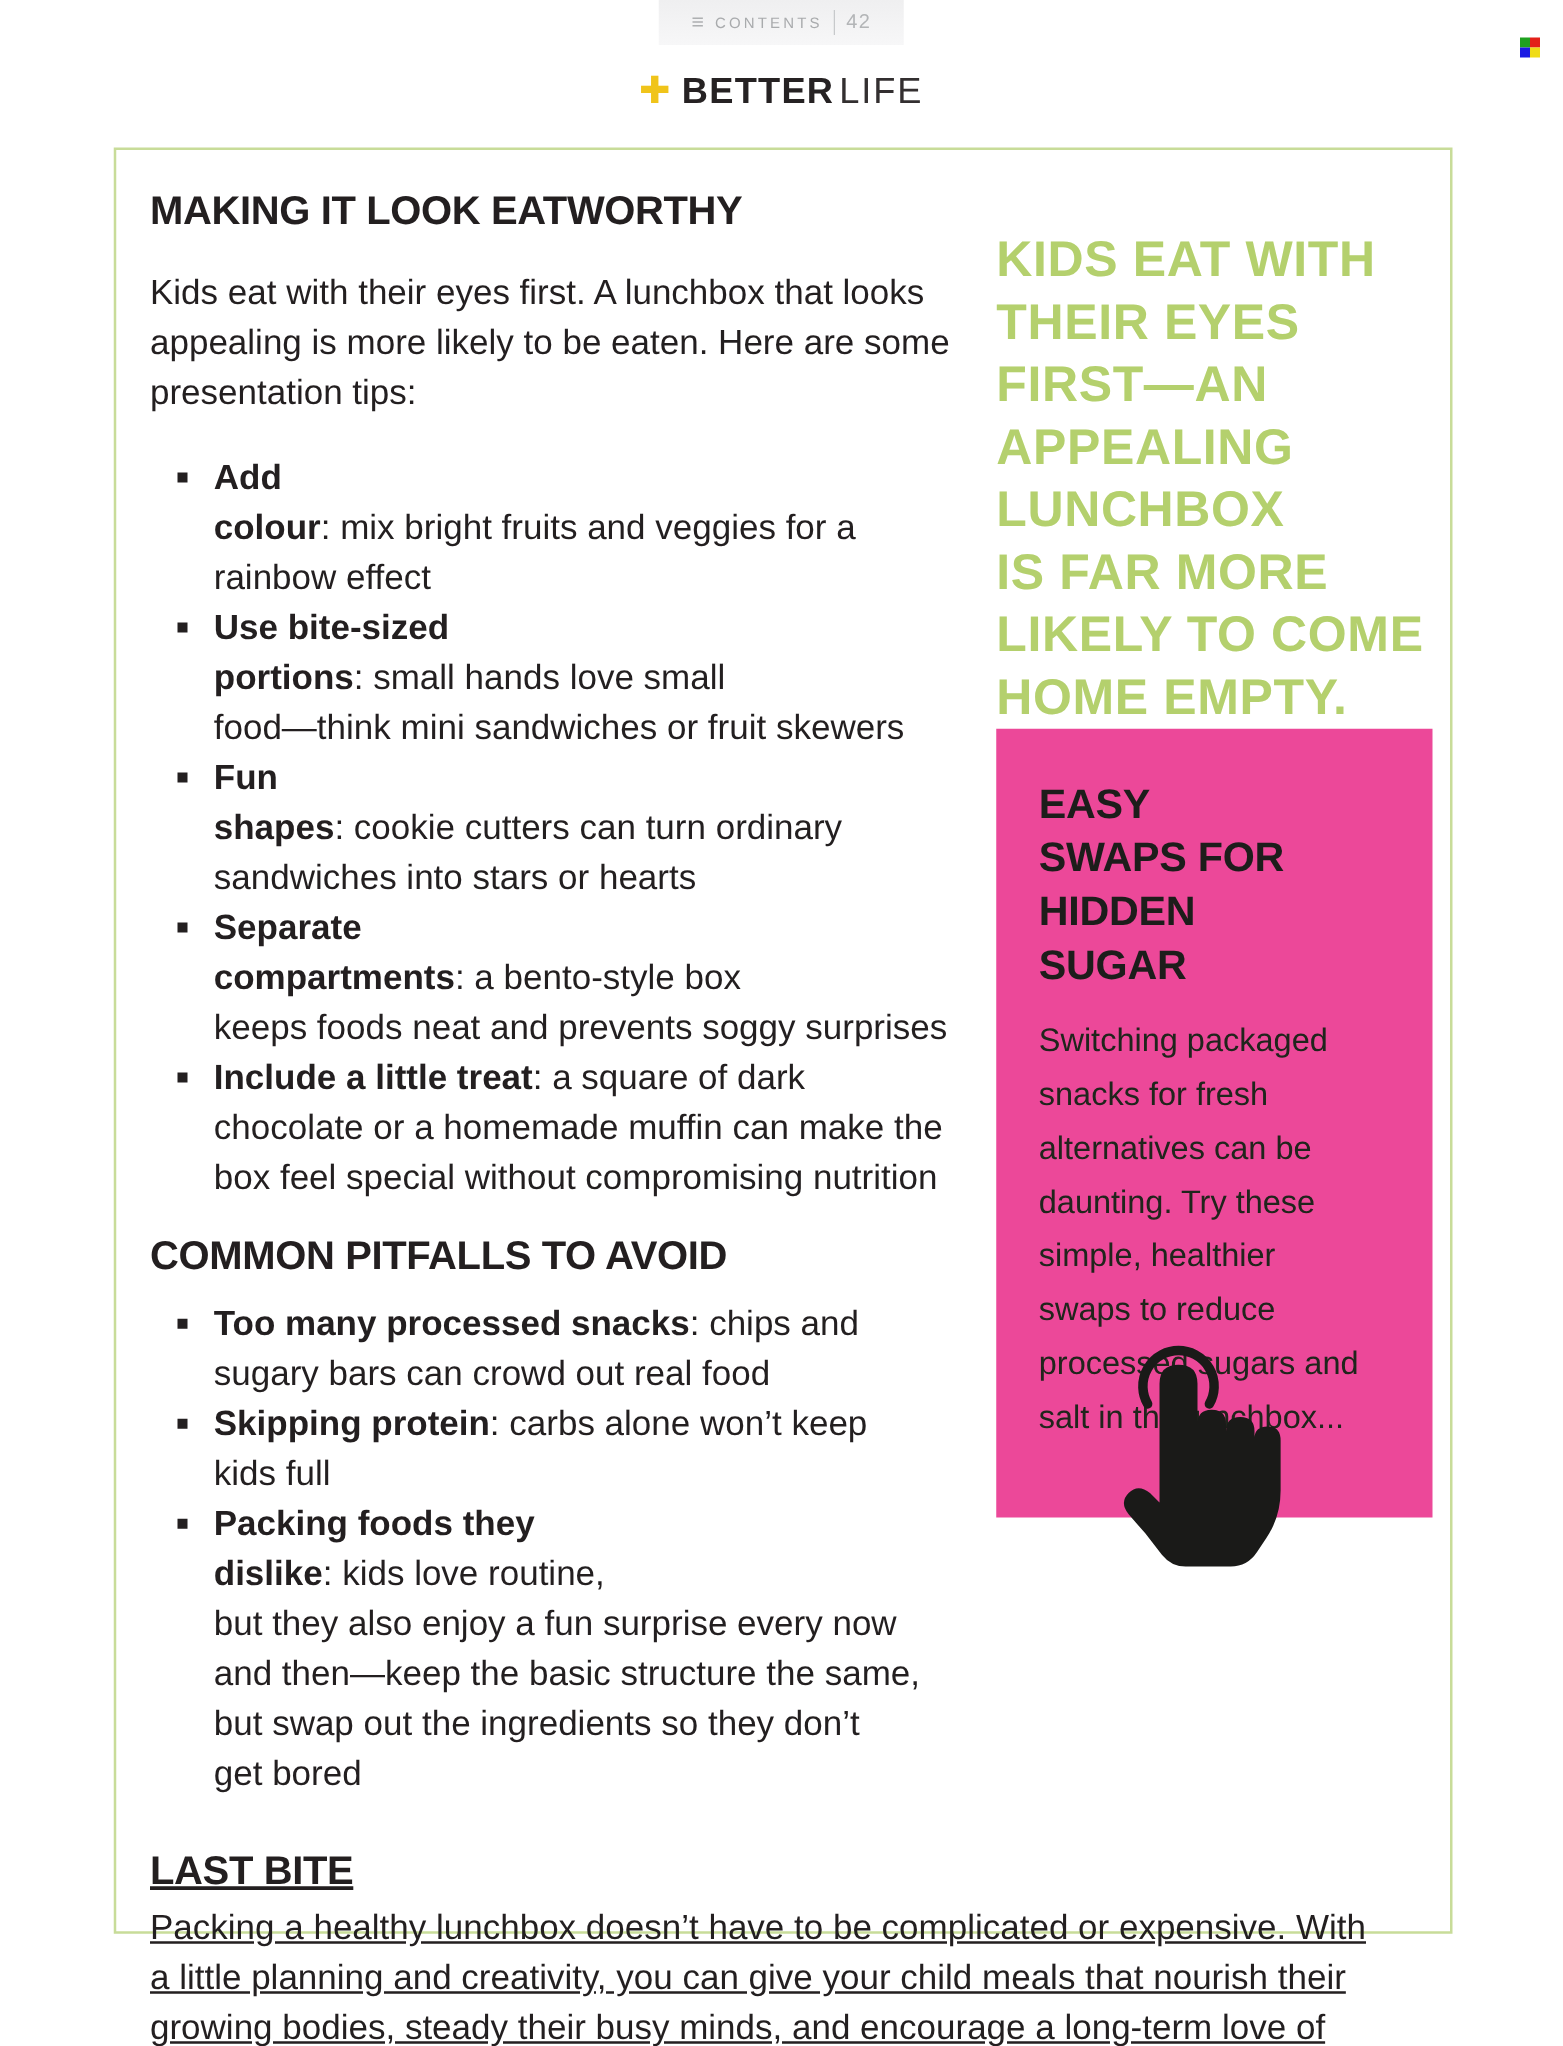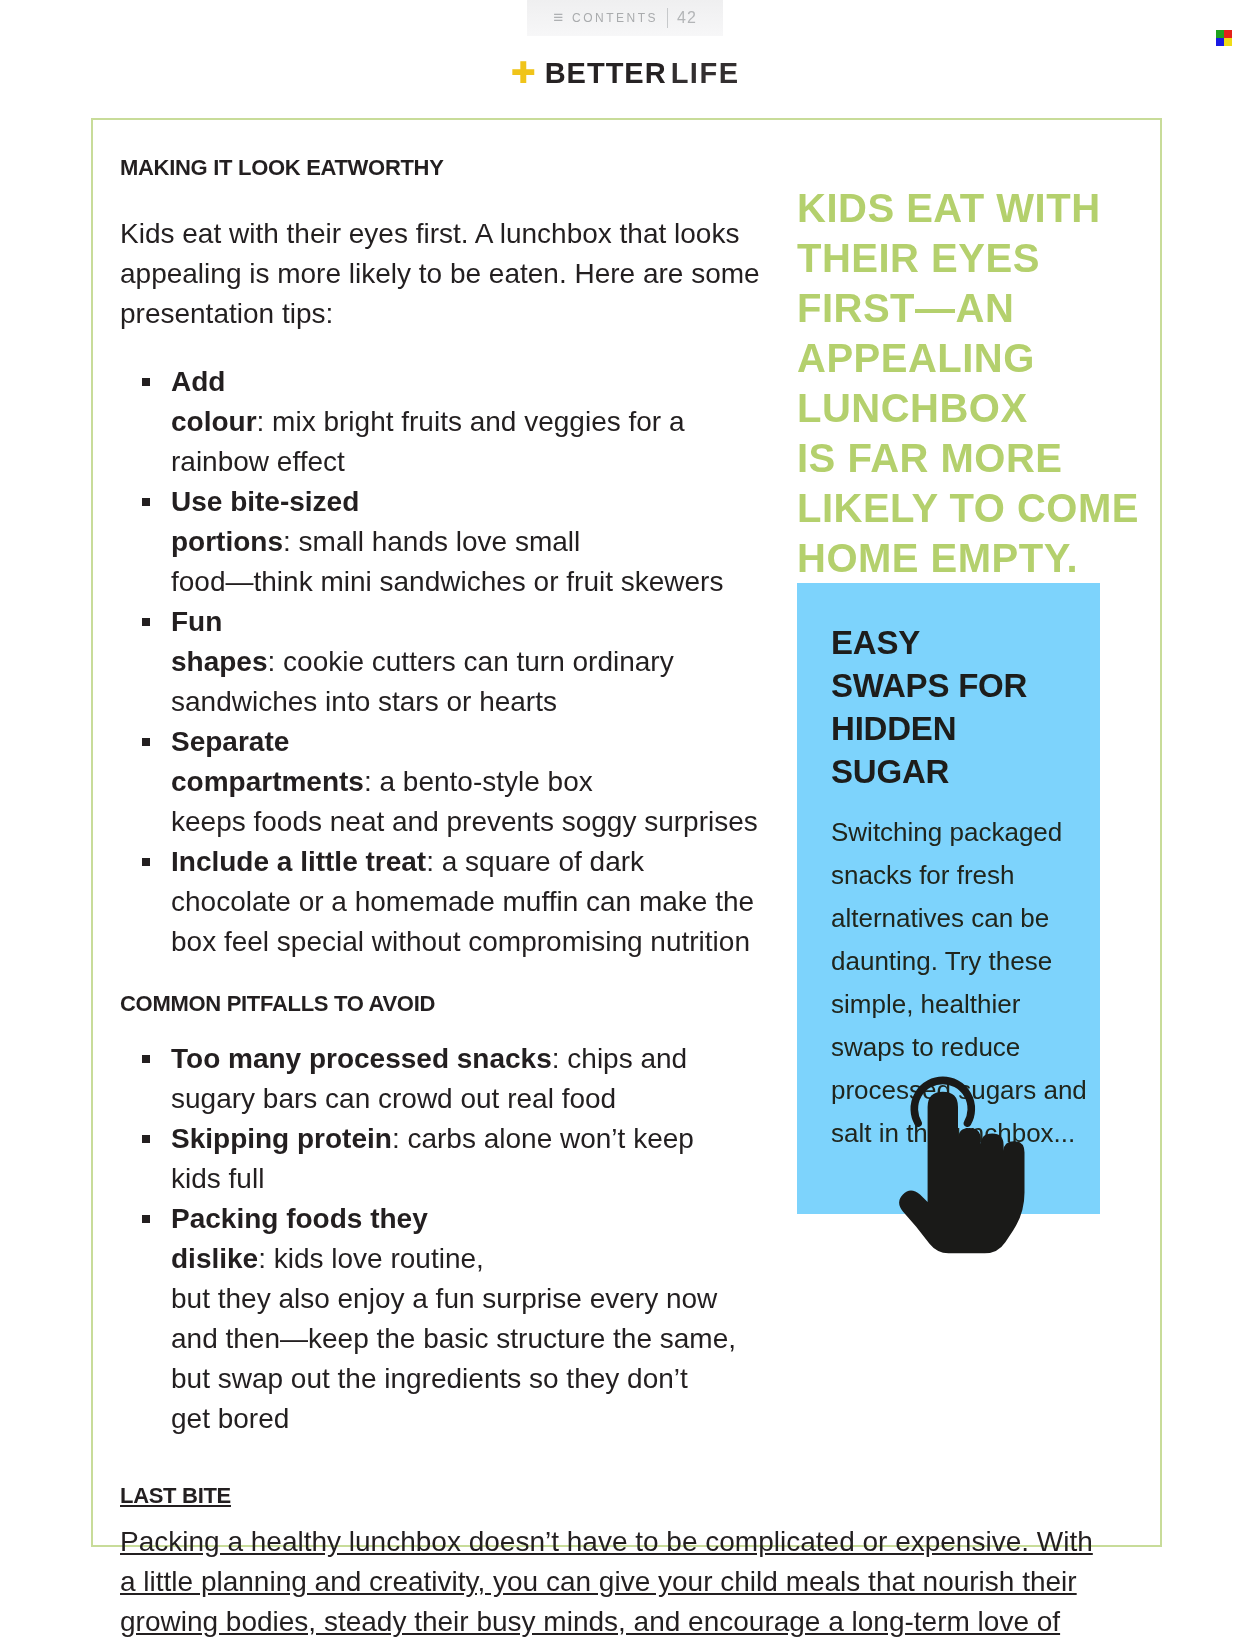--- a/index.html
+++ b/index.html
@@ -22,41 +22,41 @@
   .contents-chip .chip-divider { width:1px; height:20px; background:#c7c9cb; }
   .contents-chip .chip-page { font-size:16px; letter-spacing:1px; color:#b3b5b7; }
 
   
   .brand {
     position:absolute; top:56px; left:0; width:100%;
     text-align:center; font-size:29px; line-height:34px;
   }
   .brand .brand-plus { color:#f0c41a; font-weight:700; margin-right:9px; font-size:30px; }
   .brand .brand-bold { font-weight:700; color:#262223; letter-spacing:1px; }
-  .brand .brand-light { font-weight:700; color:#332f30; letter-spacing:1.5px; margin-left:4px; }
+  .brand .brand-light { font-weight:400; color:#332f30; letter-spacing:1.5px; margin-left:4px; }
 
   
   .corner-marks {
     position:absolute; left:1216px; top:30px; width:16px; height:16px;
     display:grid; grid-template-columns:8px 8px; grid-template-rows:8px 8px;
   }
   .corner-marks span { width:8px; height:8px; display:block; }
 
   
   .frame {
     position:absolute; left:91px; top:118px; width:1071px; height:1429px;
     border:2px solid #c8dc99; box-sizing:border-box;
     padding:30px 27px 0 27px;
   }
   .columns { display:flex; gap:62px; }
   .col-left  { width:615px; flex:0 0 615px; }
   .col-right { width:335px; flex:0 0 335px;margin-top:31px; }
 
   h2.section-heading {
-    margin:0 0 8px 0; font-size:22px; line-height:36px;
+    margin:0 0 8px 0; font-size:32px; line-height:36px;
     font-weight:700; color:#231f20; letter-spacing:-0.3px;
   }
   .body-text { font-size:28px; line-height:40px; color:#231f20; }
   .pre { white-space:pre; }
 
   ul.tips { list-style:none; margin:17px; padding:0; }
   ul.tips li { position:relative; padding-left:34px; font-size:28px; line-height:40px; }
   ul.tips .bullet-marker {
     position:absolute; left:5px; top:16px; width:8px; height:8px; background:#231f20;
   }
@@ -64,22 +64,22 @@
 
   .pitfalls-heading { margin-top:24px !important; }
 
   
   .pull-quote {
     margin:0; padding-top:2px;
     font-size:40px; line-height:50px; font-weight:700;
     color:#b4d06d; letter-spacing:0.5px; white-space:pre;
   }
   .swap-box {
-    margin-top:0; position:relative; width:303px; height:631px;
-    background:#7dd3fc; box-sizing:border-box;
+    margin-top:0; position:relative; width:349px; height:631px;
+    background:#ec4899; box-sizing:border-box;
     padding:38px 24px 0 34px; cursor:pointer;
   }
   .swap-title {
     margin:0 0 18px 0; font-size:33px; line-height:43px;
     font-weight:700; color:#1d1d1b; white-space:pre; letter-spacing:-0.2px;
   }
   .swap-body {
     margin:0; font-size:26px; line-height:43px; color:#20251c; white-space:pre;
   }
   .tap-icon { position:absolute; left:85px; top:483px; width:152px; height:195px; }

